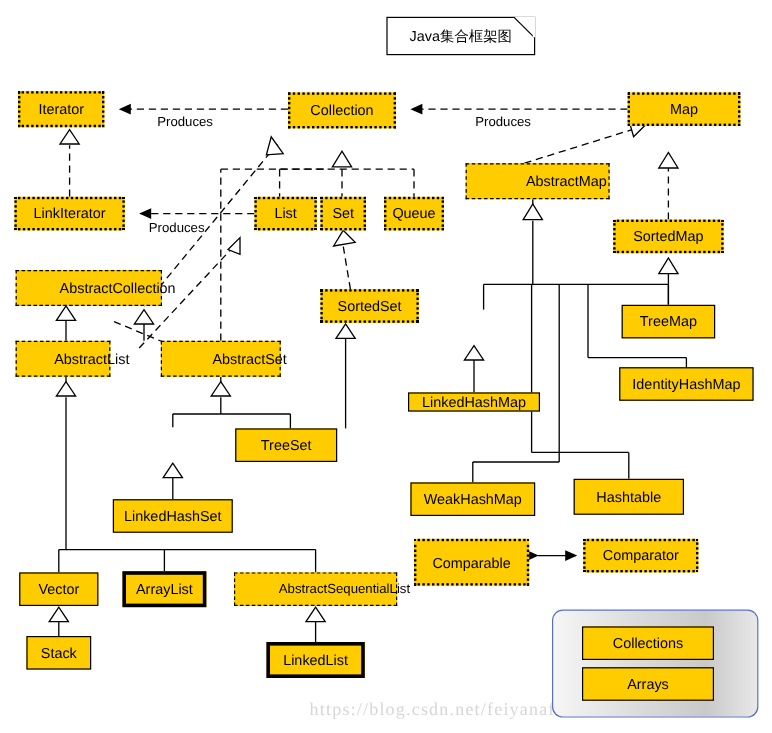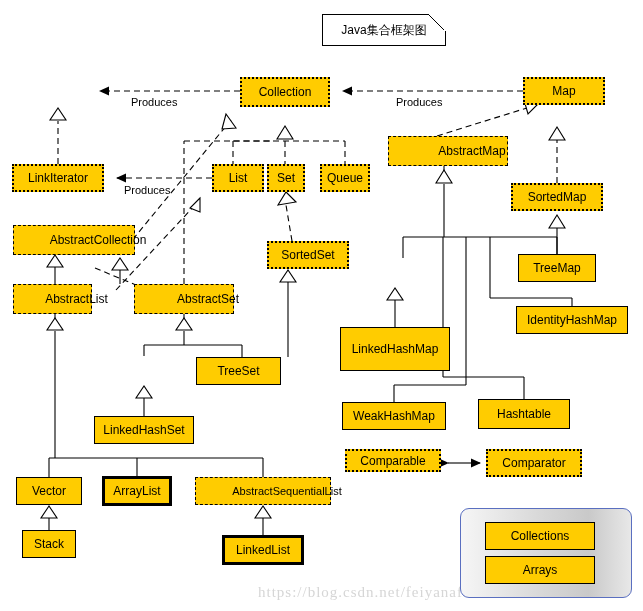--- a/index.html
+++ b/index.html
@@ -249,40 +249,41 @@
       <path d="M 17,0 L 17,17" stroke="#ffffff" stroke-width="2" fill="none"></path>
     </svg>
   </div>
 
   <div class="panel" style="left:460px; top:508px; width:172px; height:90px;"></div>
 
   <div class="edge-label" style="left:131px; top:96px;">Produces</div>
   <div class="edge-label" style="left:396px; top:96px;">Produces</div>
   <div class="edge-label" style="left:124px; top:184px;">Produces</div>
 
+  <div class="node b-dotted" style="left:15px;  top:76px;  width:72px;  height:30px;">Iterator</div>
   <div class="node b-dotted" style="left:240px; top:77px;  width:90px;  height:30px;">Collection</div>
-  <div class="node b-dotted" style="left:523px; top:77px;  width:82px;  height:28px;">Map</div>
+  <div class="node b-dotted" style="left:523px; top:77px;  width:94px;  height:28px;">Map</div>
   <div class="node b-dotted" style="left:12px;  top:164px; width:92px;  height:28px;">LinkIterator</div>
   <div class="node b-dotted" style="left:212px; top:164px; width:52px;  height:28px;">List</div>
   <div class="node b-dotted" style="left:267px; top:164px; width:38px;  height:28px;">Set</div>
   <div class="node b-dotted" style="left:320px; top:164px; width:50px;  height:28px;">Queue</div>
   <div class="node b-dashed" style="left:388px; top:136px; width:120px; height:30px;">AbstractMap</div>
   <div class="node b-dotted" style="left:511px; top:183px; width:92px;  height:28px;">SortedMap</div>
   <div class="node b-dashed" style="left:13px;  top:225px; width:122px; height:30px;">AbstractCollection</div>
   <div class="node b-dotted" style="left:267px; top:241px; width:82px;  height:28px;">SortedSet</div>
   <div class="node b-solid" style="left:518px; top:254px; width:78px;  height:28px;">TreeMap</div>
   <div class="node b-dashed" style="left:13px;  top:284px; width:79px;  height:30px;">AbstractList</div>
   <div class="node b-dashed" style="left:134px; top:284px; width:100px; height:30px;">AbstractSet</div>
   <div class="node b-solid" style="left:516px; top:306px; width:112px; height:28px;">IdentityHashMap</div>
-  <div class="node b-solid" style="left:340px; top:327px; width:110px; height:44px;">LinkedHashMap</div>
+  <div class="node b-solid" style="left:340px; top:327px; width:110px; height:16px;">LinkedHashMap</div>
   <div class="node b-solid" style="left:196px; top:357px; width:85px;  height:28px;">TreeSet</div>
   <div class="node b-solid" style="left:342px; top:402px; width:104px; height:28px;">WeakHashMap</div>
   <div class="node b-solid" style="left:478px; top:399px; width:92px;  height:30px;">Hashtable</div>
   <div class="node b-solid" style="left:94px;  top:416px; width:100px; height:28px;">LinkedHashSet</div>
-  <div class="node b-dotted" style="left:345px; top:449px; width:96px;  height:23px;">Comparable</div>
+  <div class="node b-dotted" style="left:345px; top:449px; width:96px;  height:39px;">Comparable</div>
   <div class="node b-dotted" style="left:486px; top:449px; width:96px;  height:28px;">Comparator</div>
   <div class="node b-solid" style="left:16px;  top:477px; width:66px;  height:28px;">Vector</div>
   <div class="node b-thick" style="left:102px; top:476px; width:70px;  height:30px;">ArrayList</div>
   <div class="node b-dashed" style="left:195px; top:477px; width:136px; height:28px; font-size:11px;">AbstractSequentialList</div>
   <div class="node b-solid" style="left:22px;  top:530px; width:54px;  height:28px;">Stack</div>
   <div class="node b-thick" style="left:222px; top:535px; width:82px;  height:30px;">LinkedList</div>
   <div class="node b-solid" style="left:485px; top:522px; width:110px; height:28px;">Collections</div>
   <div class="node b-solid" style="left:485px; top:556px; width:110px; height:28px;">Arrays</div>
 
 </div>

